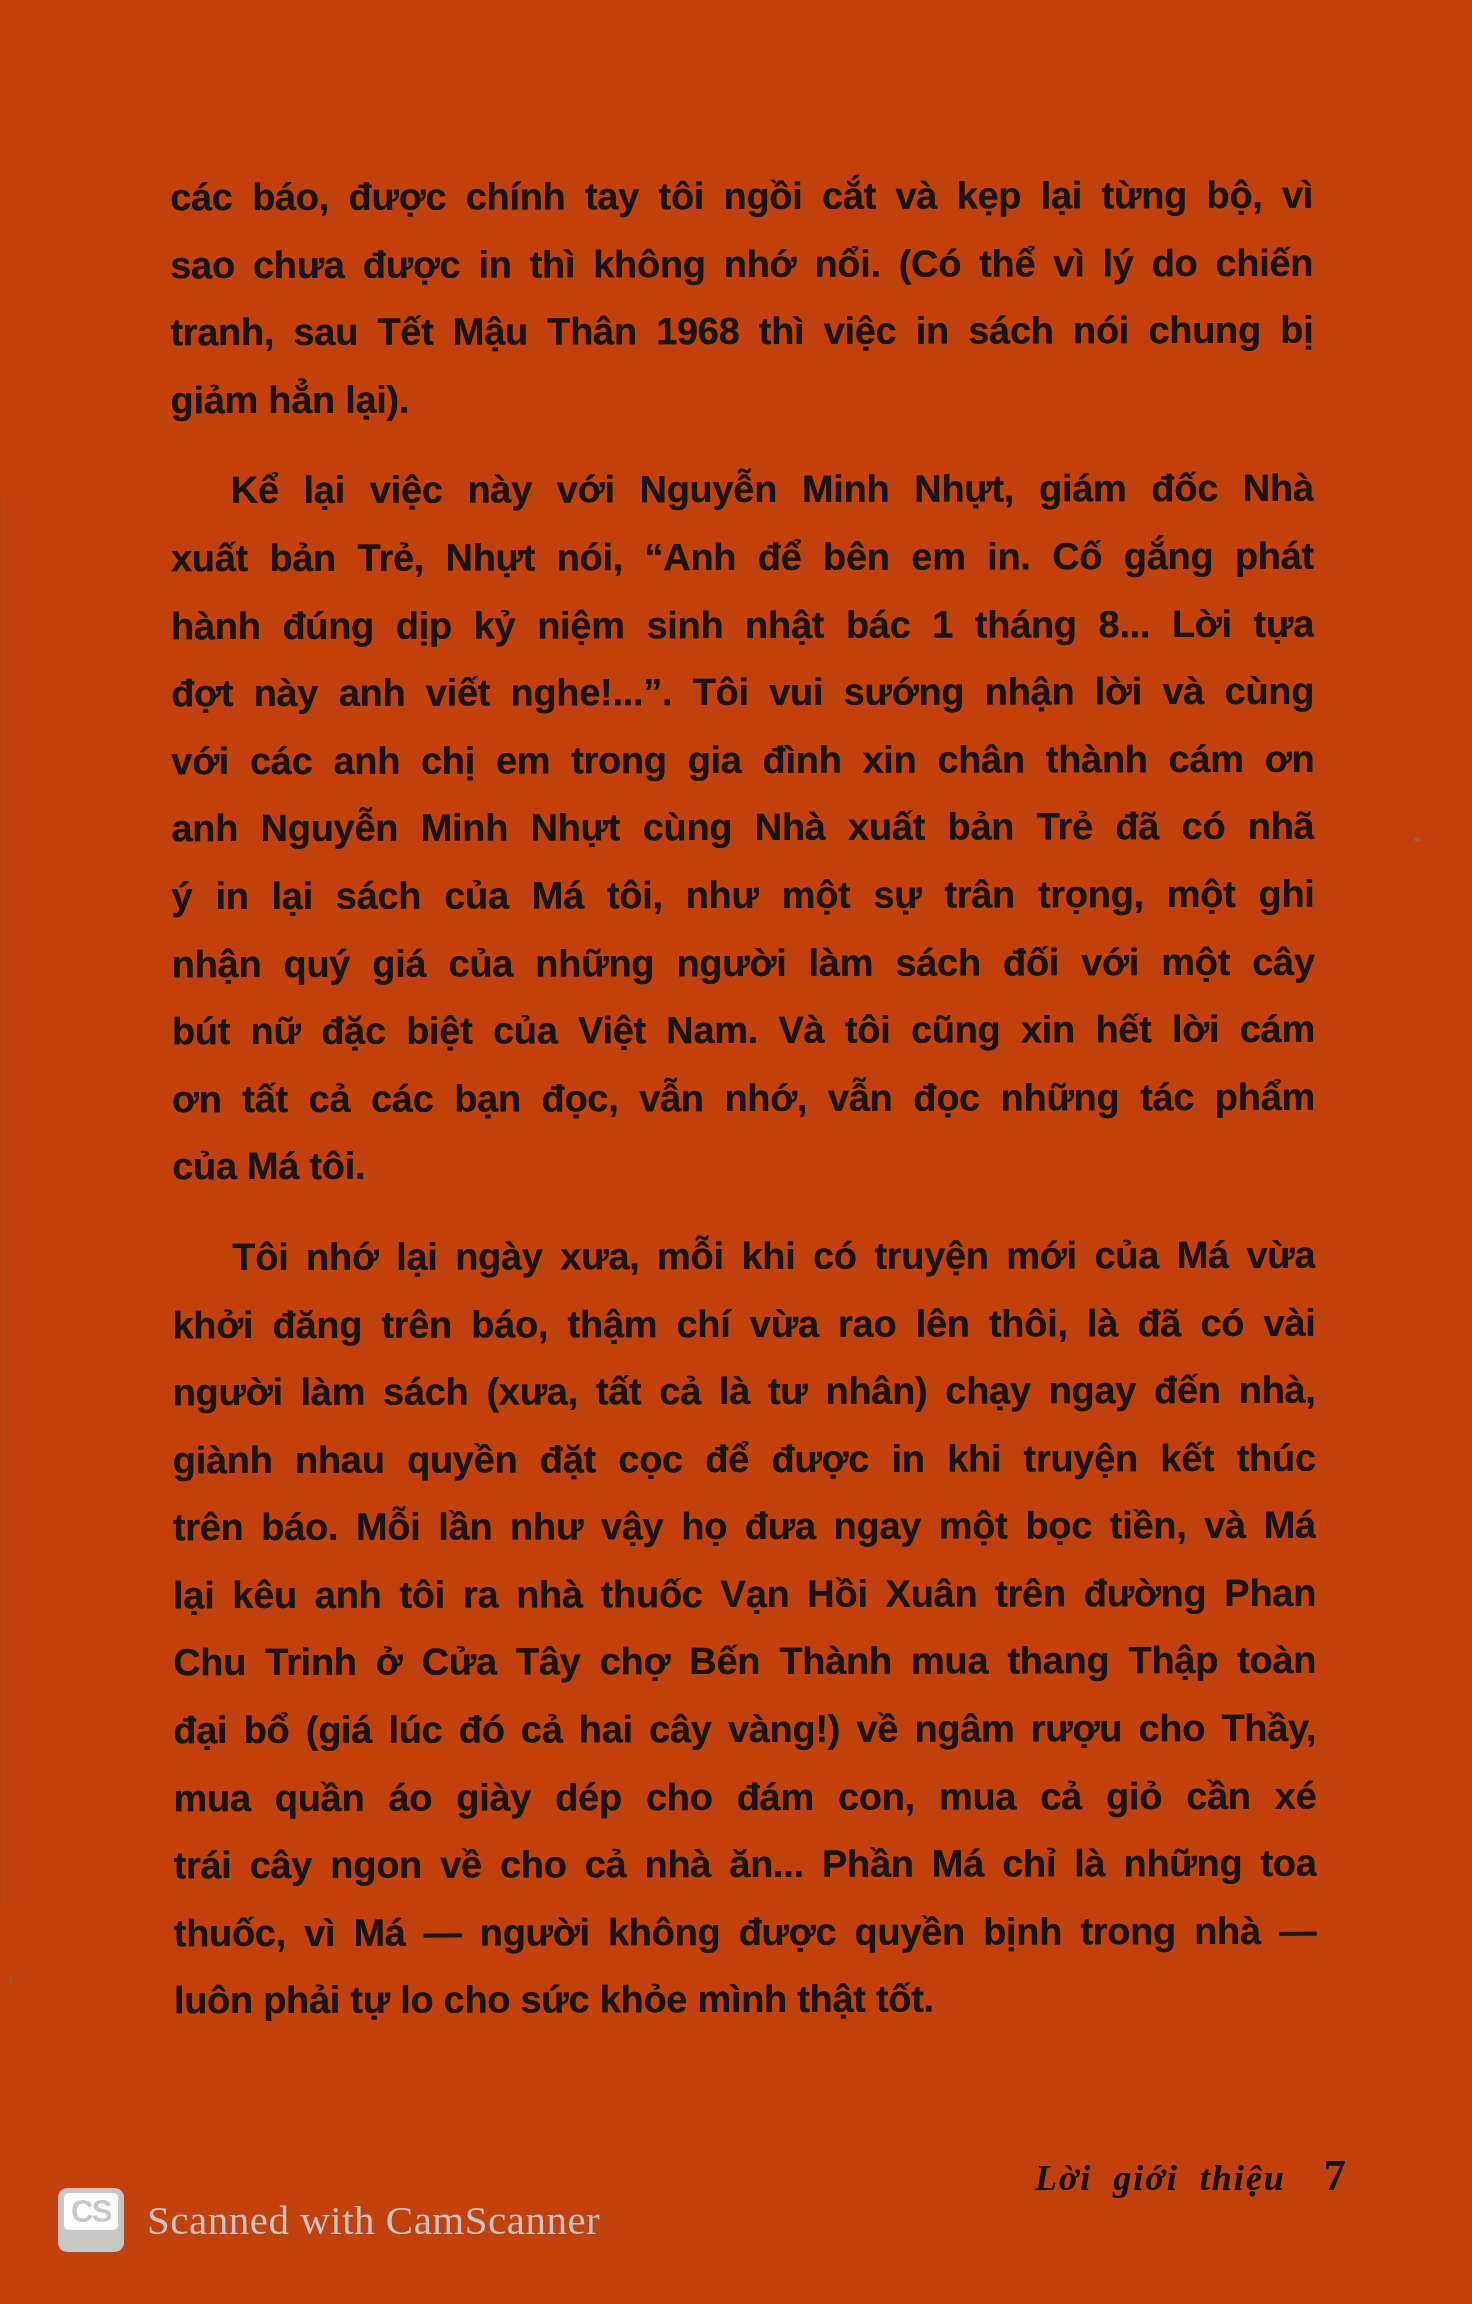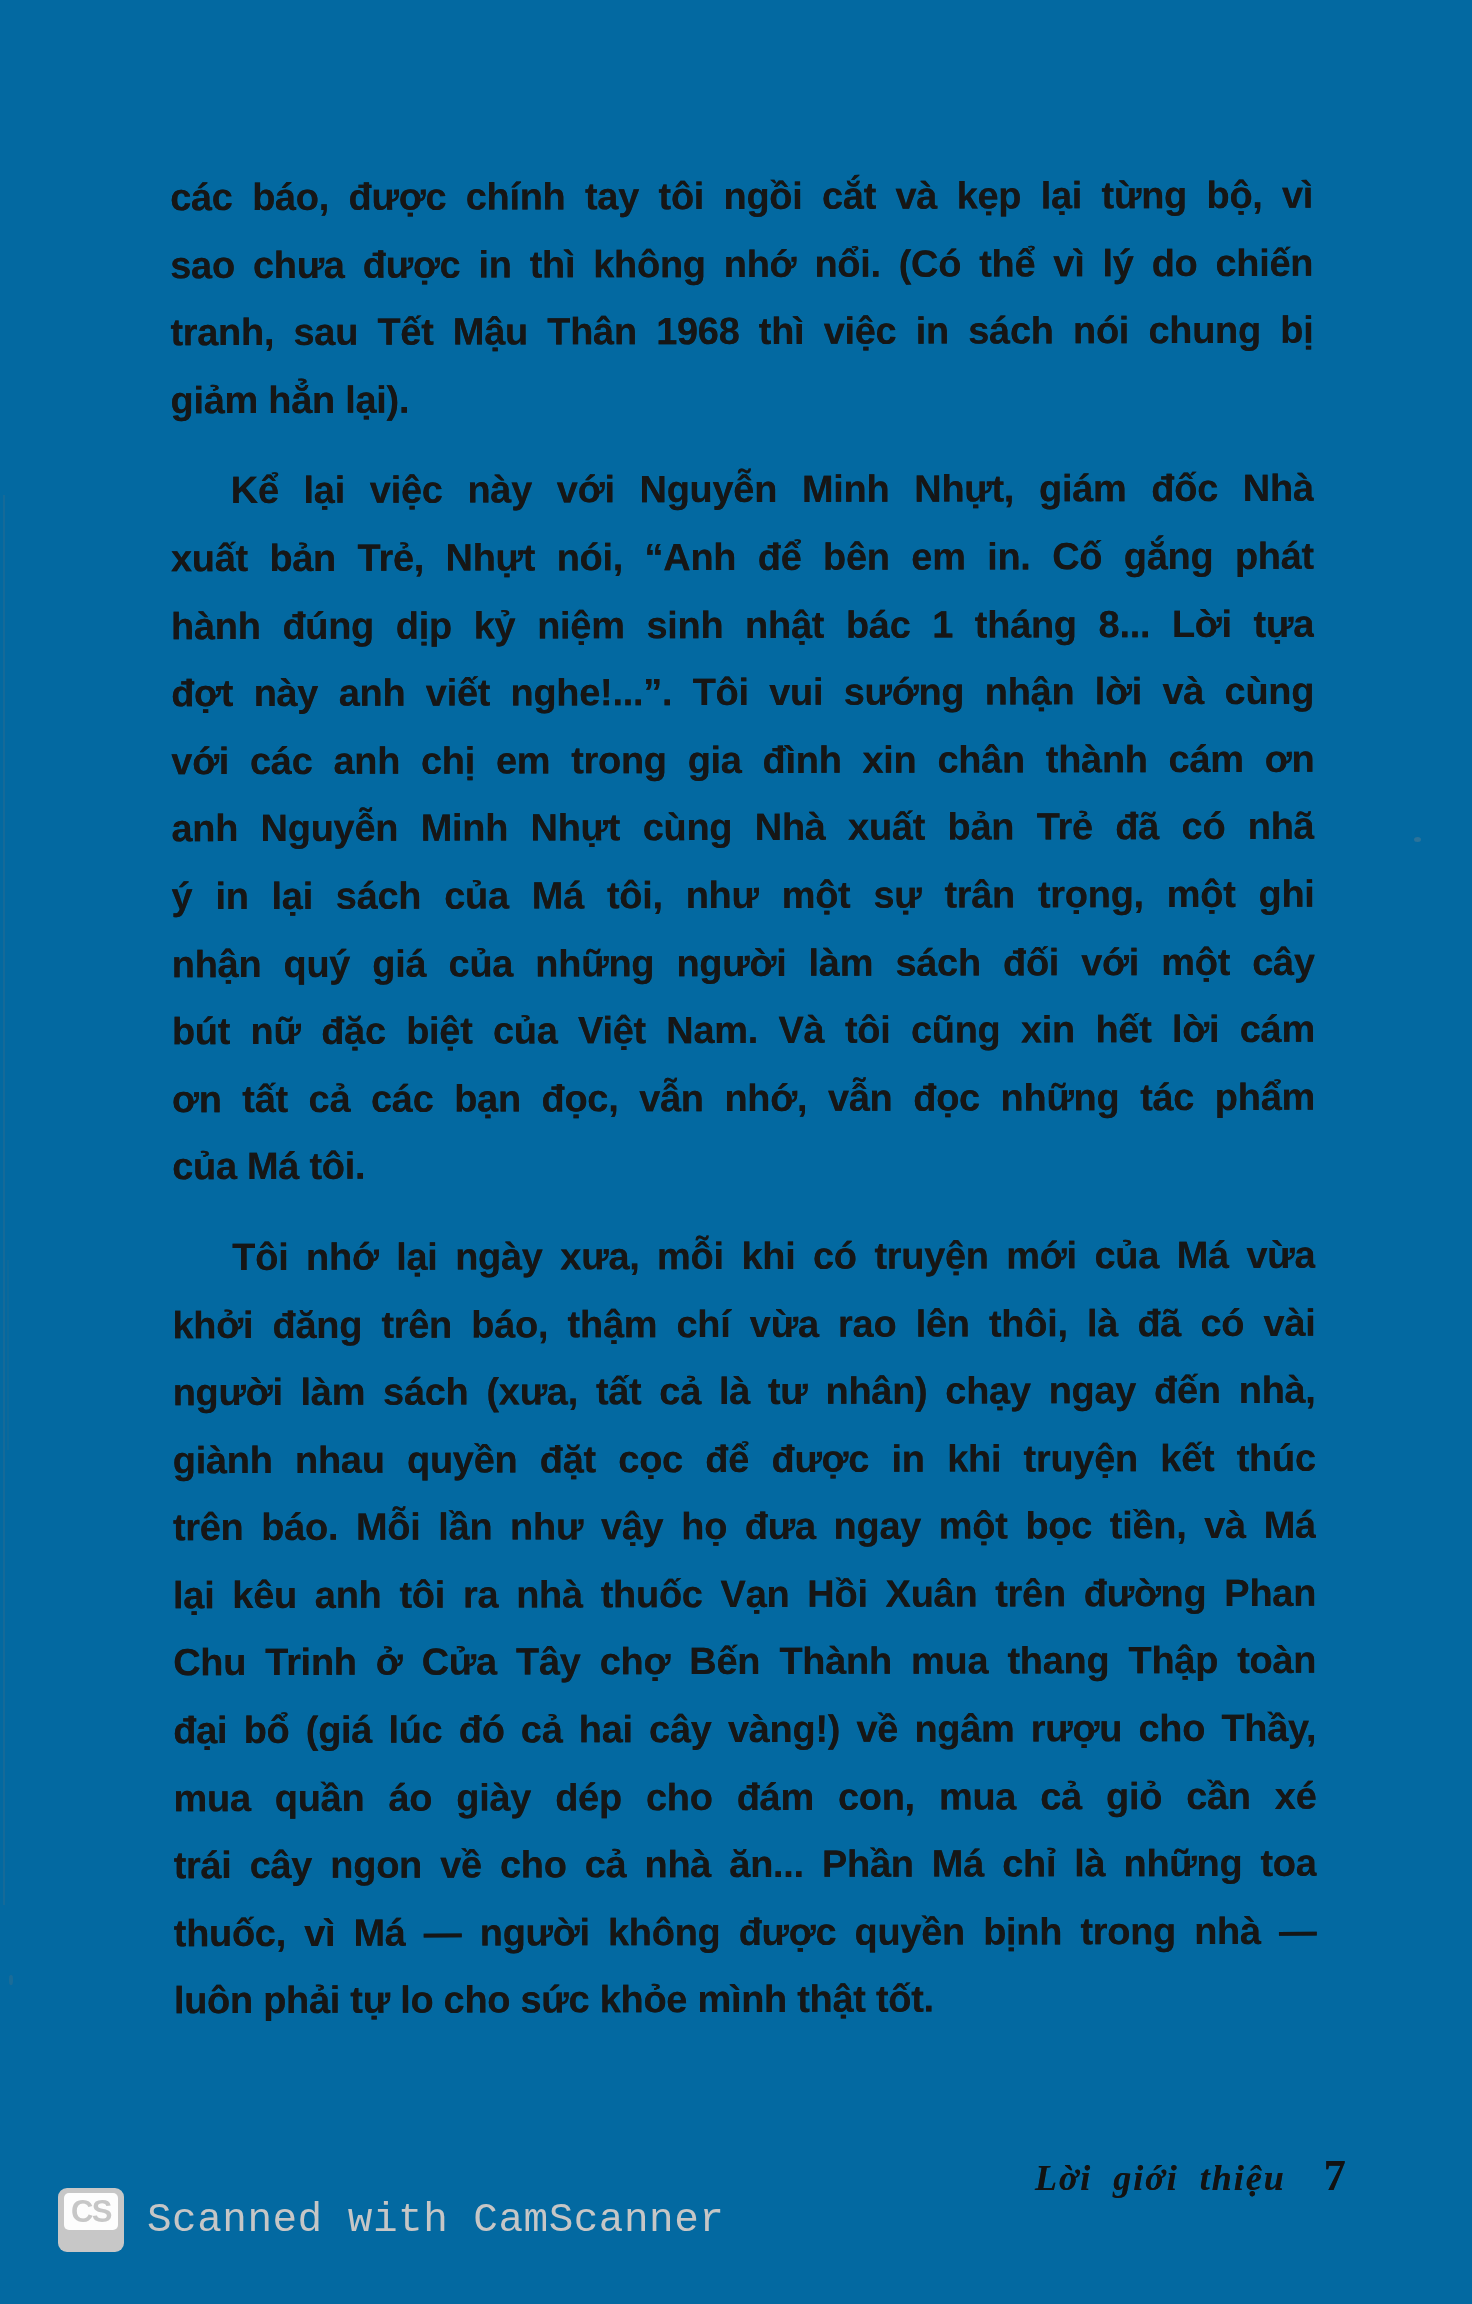--- a/index.html
+++ b/index.html
@@ -4,21 +4,21 @@
 <style>
   html, body { margin: 0; padding: 0; }
   body {
     font-family: "Liberation Sans", sans-serif;
     background: #e9e9e9;
   }
   .page {
     position: relative;
     width: 1472px;
     height: 2304px;
-    background: #0369a1;
+    background: #c2410c;
     overflow: hidden;
   }
   
   .text-block {
     position: absolute;
     left: 172px;
     top: 163px;
     width: 1143px;
     font-family: "Liberation Sans", sans-serif;
     font-weight: bold;
@@ -95,21 +95,21 @@
   .cs-logo .cs-letters {
     font-family: "Liberation Sans", sans-serif;
     font-weight: bold;
     font-size: 31px;
     letter-spacing: -1.5px;
     color: #c7c7c7;
     line-height: 1;
   }
   .watermark .wm-label {
     margin-left: 23px;
-    font-family: Liberation Mono, monospace;
+    font-family: Liberation Serif, serif;
     font-size: 41px;
     font-weight: normal;
     letter-spacing: 0.5px;
     color: #c6c6c6;
     white-space: nowrap;
   }
   
   .artifact { position: absolute; pointer-events: none; }
   .edge-line-1 { left: 3px; top: 495px; width: 2px; height: 1410px; background: rgba(110,110,110,0.18); }
   .edge-line-2 { left: 7px; top: 1260px; width: 2px; height: 190px; background: rgba(110,110,110,0.10); }

